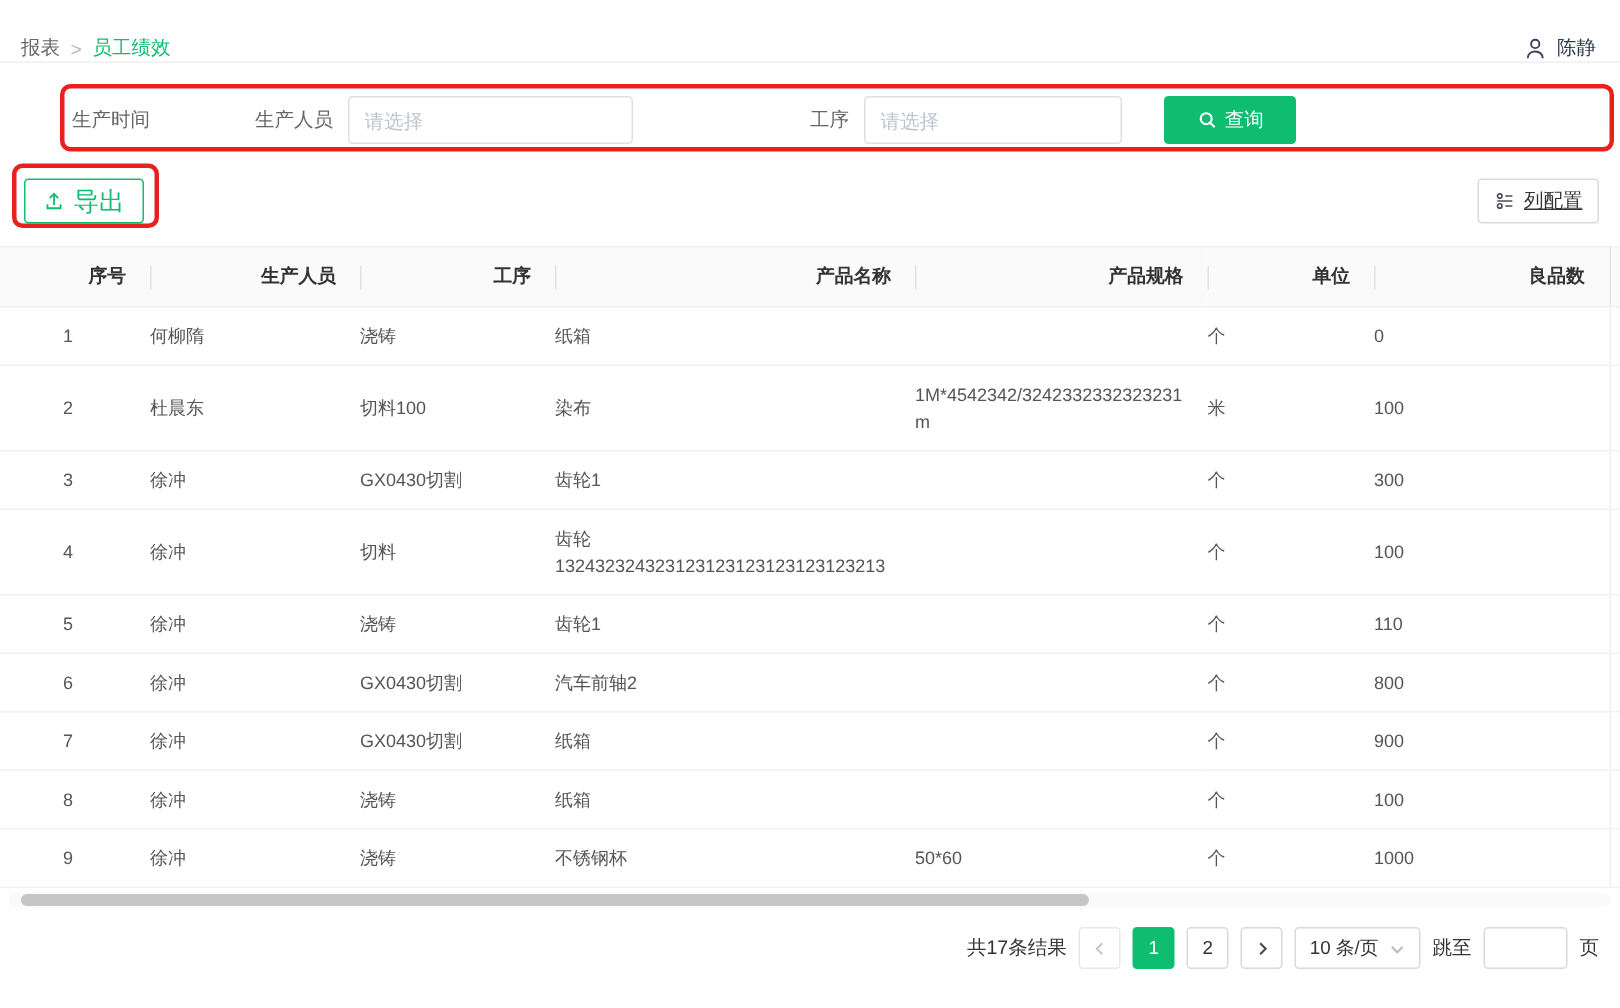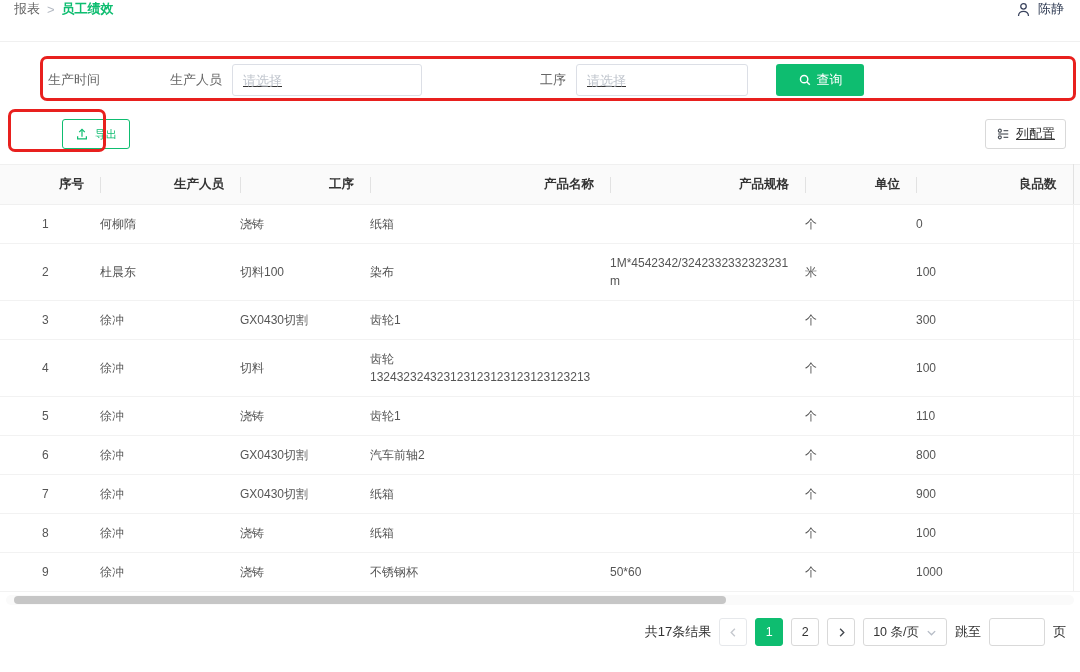--- a/index.html
+++ b/index.html
@@ -3,48 +3,48 @@
 <meta charset="utf-8">
 <style>
   :root { --accent:#0ebd70; --annotation:#e8201e; }
   * { box-sizing:border-box; margin:0; padding:0; }
   html,body { width:1080px; height:672px; }
   body {
     position:relative; overflow:hidden; background:#fff;
     font-family:"Liberation Sans","DejaVu Sans",sans-serif; color:#333;
   }
   
-  .topbar { height:42px; display:flex; align-items:flex-start; justify-content:space-between;
+  .topbar { height:42px; display:flex; align-items:flex-end; justify-content:space-between;
     padding:0 16px 0 14px; border-bottom:1px solid #f0f0f0; }
   .breadcrumb { display:flex; align-items:center; gap:7px; font-size:13px; color:#666; }
-  .breadcrumb .current { color:var(--accent); font-weight:700; }
+  .breadcrumb .current { color:var(--accent); font-weight:400; }
   .userbox { display:flex; align-items:center; gap:6px; font-size:13px; color:#2e3a52; font-weight:500; }
   
   .filter-row { margin-top:16px; height:44px; display:flex; align-items:center;
     padding-left:48px; font-size:13px; color:#666; }
   .fld-label { white-space:nowrap; }
   .date-box { margin-left:10px; width:200px; height:32px; border:1px solid #dcdfe6; border-radius:3px;
     display:flex; align-items:center; justify-content:space-between; padding:0 9px; color:#333;
     font-size:12.5px; background:#fff; }
   .date-box .sep { color:#a8aeb8; }
   .filter-input { margin-left:10px; height:32px; border:1px solid #dcdfe6; border-radius:3px;
-    padding:0 10px; font-size:13px; color:#333; outline:none; background:#fff;text-decoration:underline; }
+    padding:0 10px; font-size:13px; color:#333; outline:none; background:#fff; }
   .filter-input::placeholder { color:#bfc4cc; }
   .input-person { width:190px; }
   .input-process { width:172px; }
   .ml-person { margin-left:70px; }
   .ml-process { margin-left:118px; }
   .btn-primary { margin-left:28px; width:88px; height:32px; background:var(--accent); color:#fff;
     border:none; border-radius:3px; display:flex; align-items:center; justify-content:center;
     gap:5px; font-size:13px; cursor:pointer; }
   
   .toolbar { margin-top:17px; height:30px; display:flex; align-items:center;
     justify-content:space-between; padding:0 14px 0 16px; }
   .btn-export { height:30px; padding:0 12px; border:1px solid var(--accent); color:var(--accent);
-    background:#fff; border-radius:3px; display:flex; align-items:center; gap:6px; font-size:11px; cursor:pointer;margin-left:46px; }
+    background:#fff; border-radius:3px; display:flex; align-items:center; gap:6px; font-size:17px; cursor:pointer; }
   .btn-colcfg { height:30px; padding:0 10px; border:1px solid #d9d9d9; color:#333;
     background:#fff; border-radius:3px; display:flex; align-items:center; gap:6px; font-size:13px; cursor:pointer;text-decoration:underline; }
   
   .table-wrap { margin-top:15px; }
   table { border-collapse:collapse; table-layout:fixed; width:1080px; font-size:12px; border-top:1px solid #f0f0f0; }
   thead th { background:#fafafa; height:40px; text-align:right; font-weight:600; color:#333;
     font-size:12.5px; padding:0 16px 0 0; position:relative; border-bottom:1px solid #f0f0f0; }
   thead th:first-child { padding-left:42px; }
   thead th.has-sep::before { content:""; position:absolute; left:0; top:12px; height:16px; width:1px; background:#e2e2e2; }
   tbody td { border-bottom:1px solid #f2f2f2; padding:10px 16px 10px 0; color:#555;

